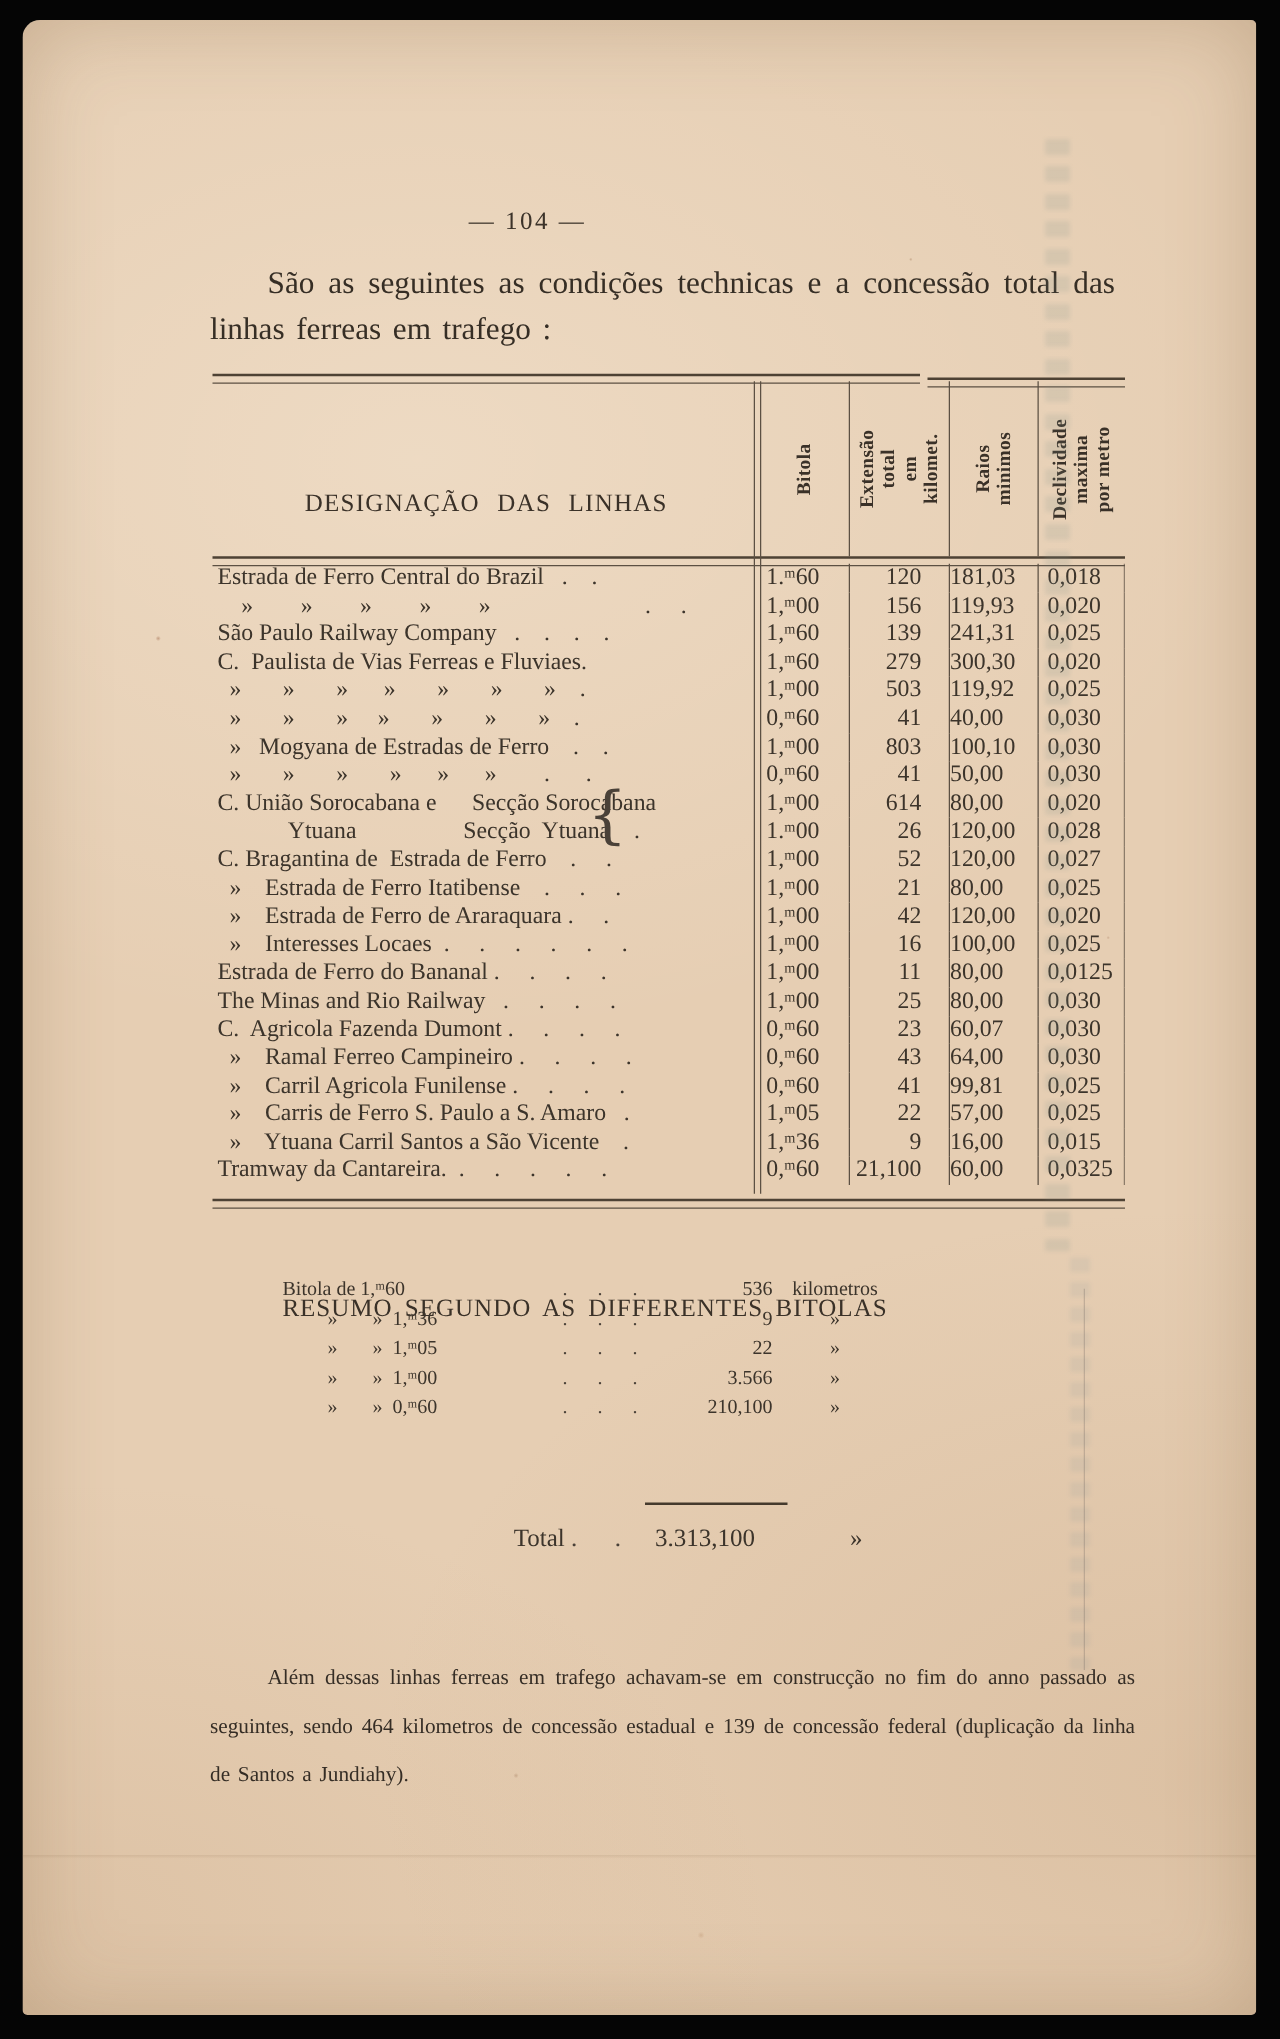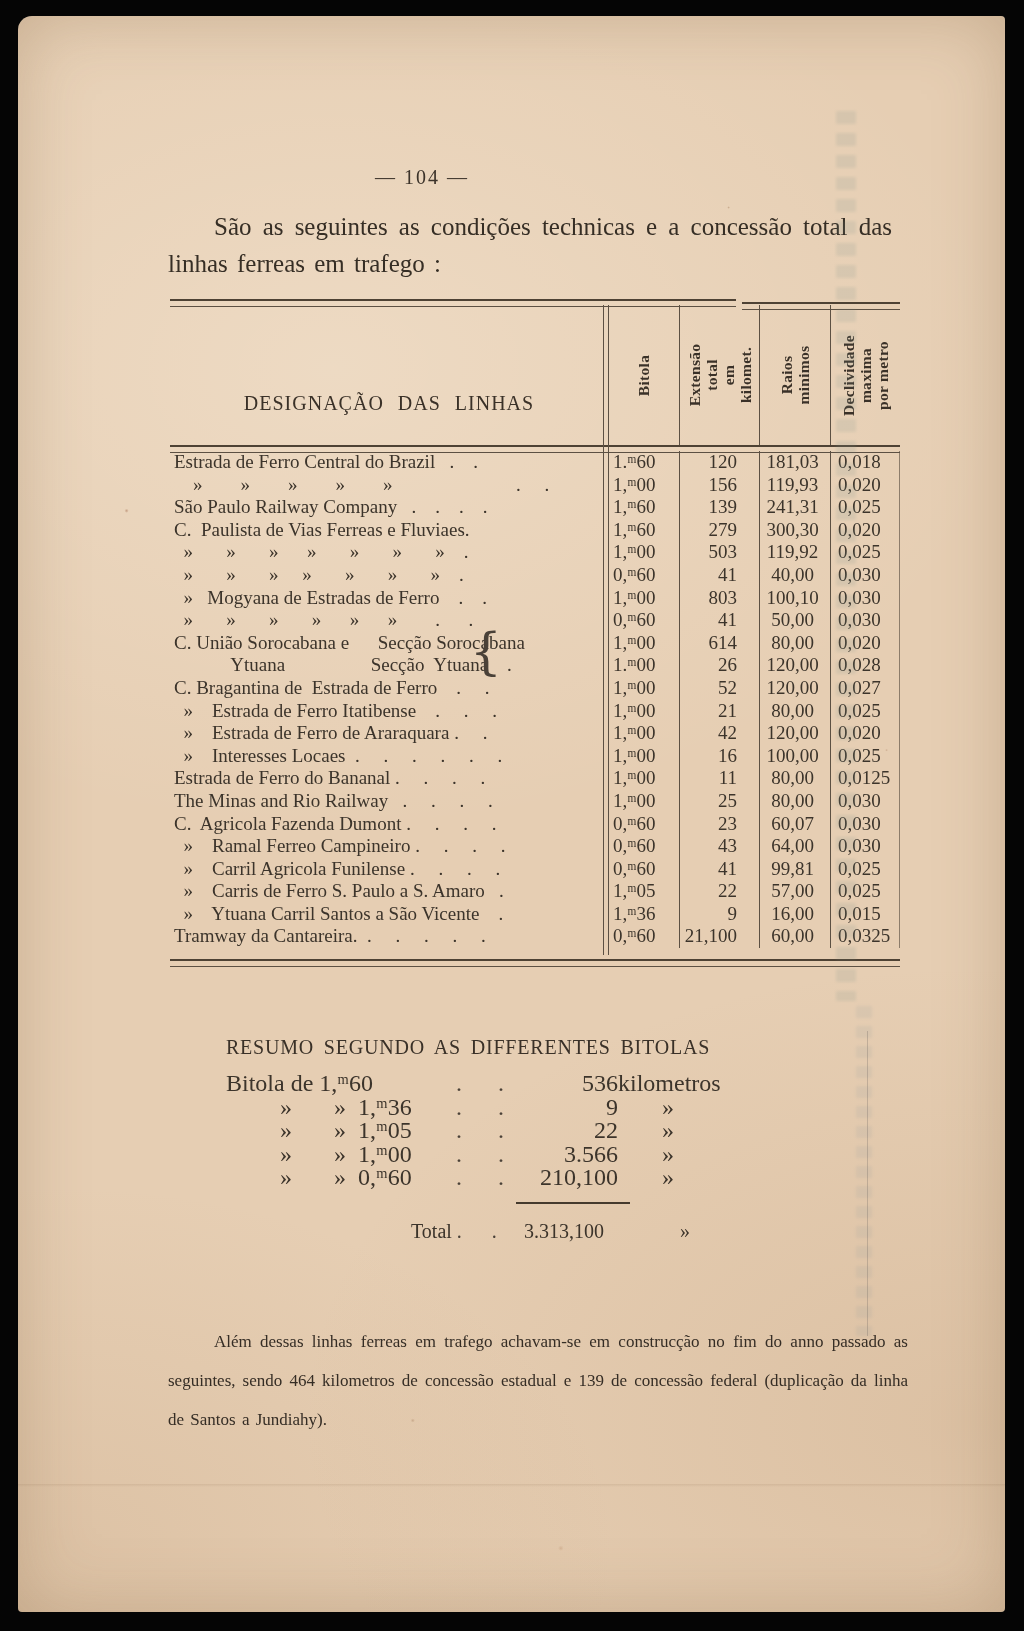--- a/index.html
+++ b/index.html
@@ -42,29 +42,29 @@
           font-size:15.5px;font-weight:700;line-height:17px;letter-spacing:.3px;color:#3a3128;}
   .vdouble{position:absolute;left:433px;top:6px;height:650px;width:4px;
            border-left:1px solid #5c5043;border-right:1px solid #5c5043;}
   .t-body{position:absolute;left:0;top:152px;width:730px;}
   .t-row{display:grid;grid-template-columns:438px 71px 80px 71px 70px;height:22.6px;
          font-size:19px;line-height:22.6px;}
   .c{overflow:hidden;}
   .c.name{white-space:pre;padding-left:4px;}
   .c.bitola{padding-left:5px;white-space:pre;}
   .c.ext{text-align:right;padding-right:22px;border-left:1px solid #5c5043;}
-  .c.raios{text-align:center;padding-right:5px;border-left:1px solid #5c5043;}
+  .c.raios{text-align:left;padding-right:5px;border-left:1px solid #5c5043;}
   .c.decl{padding-left:7px;border-left:1px solid #5c5043;border-right:1px solid rgba(92,80,67,.65);}
   .brace{position:absolute;left:300px;top:330px;font-size:50px;line-height:46px;color:#4a4138;
          font-family:"DejaVu Serif",serif;}
 
   
   .resumo-title{position:absolute;left:90px;top:1020px;width:720px;text-align:center;
                 font-size:20px;letter-spacing:.8px;word-spacing:4px;color:#3a3128;}
-  .resumo-list{position:absolute;left:208px;top:1056px;width:492px;font-size:24px;color:#3c342b;}
+  .resumo-list{position:absolute;left:208px;top:1004px;width:492px;font-size:16px;color:#3c342b;}
   .resumo-row{display:flex;height:23.5px;line-height:23.5px;}
   .r-label{width:212px;white-space:pre;}
   .r-dots{flex:1;white-space:pre;overflow:hidden;color:#4a4138;}
   .r-value{width:100px;text-align:right;white-space:pre;}
   .r-unit{width:100px;text-align:center;white-space:pre;}
   .total-rule{position:absolute;left:498px;top:1186px;width:114px;border-top:2.5px solid #453a2d;}
   .total-row{position:absolute;left:393px;top:1203px;width:317px;display:flex;
              font-size:20px;line-height:24px;color:#3c342b;}
   .t-label{white-space:pre;}
   .t-dots{flex:1;white-space:pre;overflow:hidden;color:#4a4138;}

